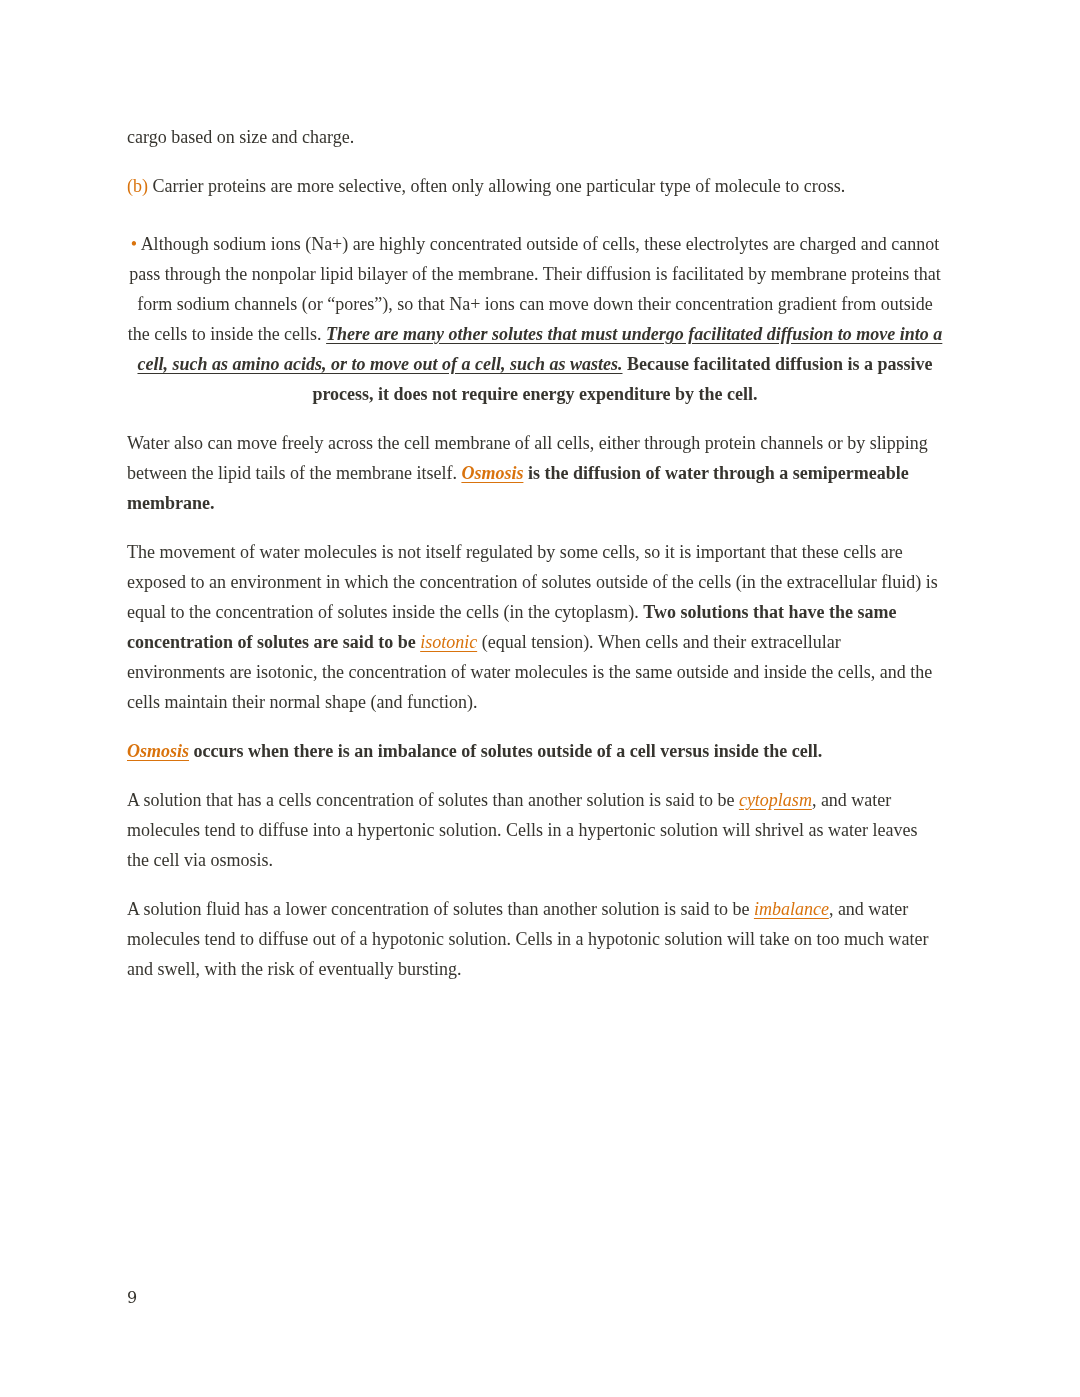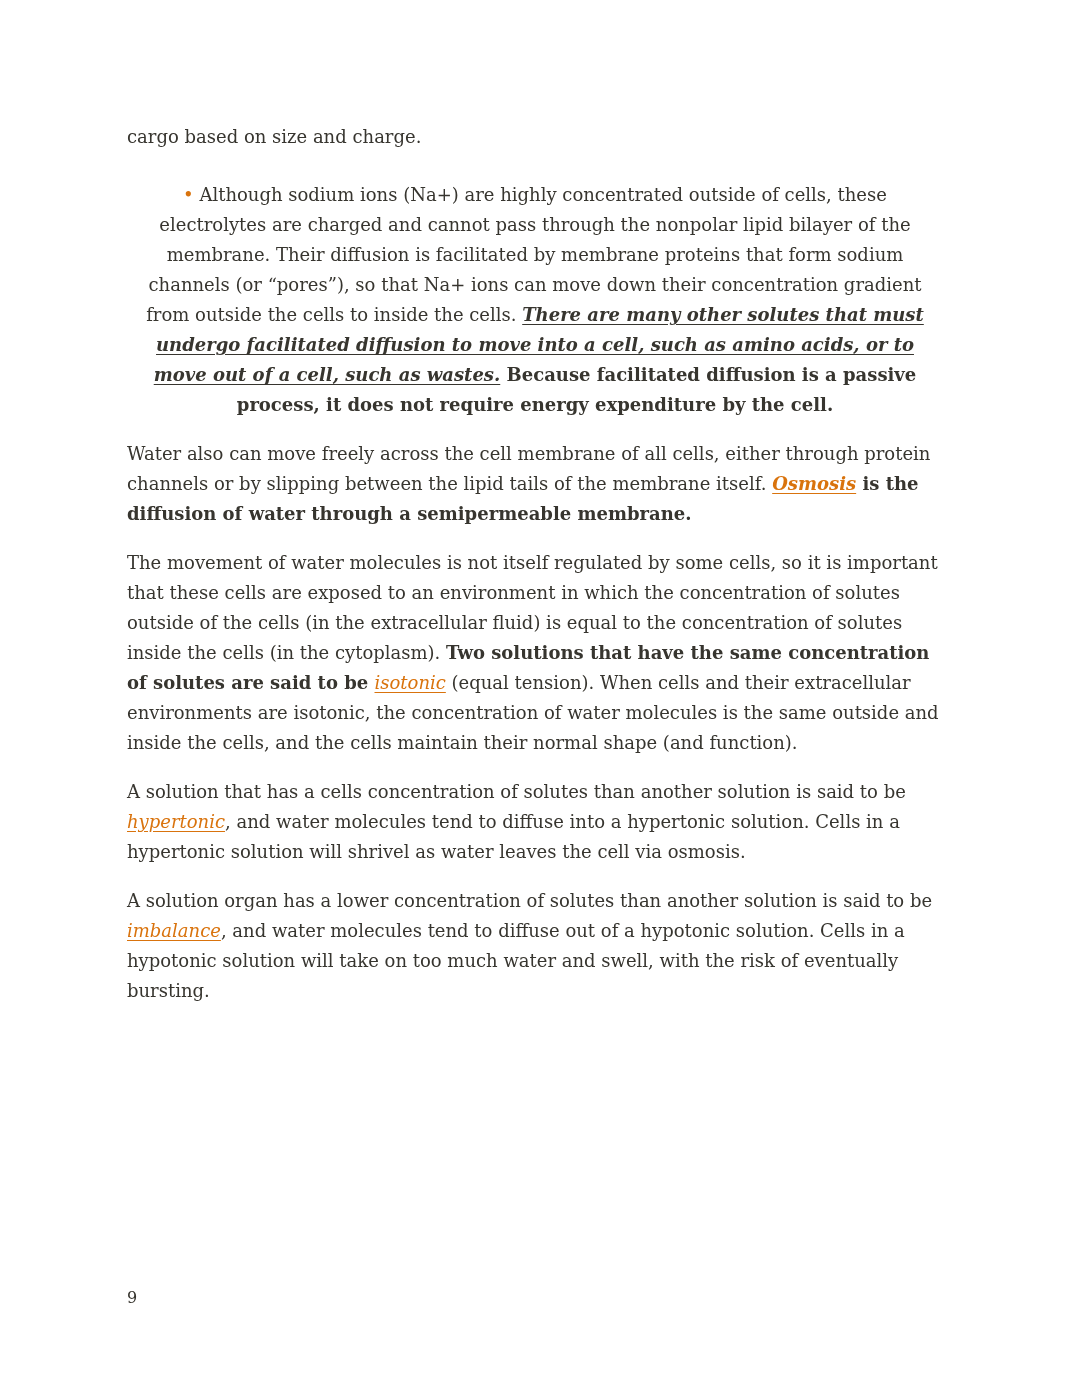--- a/index.html
+++ b/index.html
@@ -14,41 +14,43 @@
     color: var(--text, #37352F);
   }
   .content {
     position: absolute;
     left: 127px;
     top: 122px;
     width: 820px;
     font-size: 18px;
     line-height: 30px;
   }
-  .para { margin: 0 4px 19px 0; }
+  .para { margin: 0 4px 19px 0; font-family: Liberation Serif, serif; }
   .para.bullet { margin-top: 28px; text-align: center; }
   .seg-bold { font-weight: 700; }
   .seg-italic { font-style: italic; }
   .seg-underline { text-decoration: underline; text-underline-offset: 3px; }
   .seg-orange { color: var(--accent, #D9730D); }
   .bullet-marker { color: var(--accent, #D9730D); }
   .page-number {
     position: absolute;
     left: 127px;
     top: 1288px;
     font-size: 16px;
     color: var(--text, #37352F);
   }
 </style>
 </head>
 <body>
 
 <div class="page">
   <div class="content">
       <p class="para"><span>cargo based on size and charge.</span></p>
+      <p class="para"><span class="seg-orange">(b)</span><span> Carrier proteins are more selective, often only allowing one particular type of molecule to cross.</span></p>
       <p class="para bullet"><span class="bullet-marker">• </span><span>Although sodium ions (Na+) are highly concentrated outside of cells, these electrolytes are charged and cannot pass through the nonpolar lipid bilayer of the membrane. Their diffusion is facilitated by membrane proteins that form sodium channels (or “pores”), so that Na+ ions can move down their concentration gradient from outside the cells to inside the cells. </span><span class="seg-bold seg-italic seg-underline">There are many other solutes that must undergo facilitated diffusion to move into a cell, such as amino acids, or to move out of a cell, such as wastes.</span><span class="seg-bold"> Because facilitated diffusion is a passive process, it does not require energy expenditure by the cell.</span></p>
       <p class="para"><span>Water also can move freely across the cell membrane of all cells, either through protein channels or by slipping between the lipid tails of the membrane itself. </span><span class="seg-orange seg-bold seg-italic seg-underline">Osmosis</span><span class="seg-bold"> is the diffusion of water through a semipermeable membrane.</span></p>
       <p class="para"><span>The movement of water molecules is not itself regulated by some cells, so it is important that these cells are exposed to an environment in which the concentration of solutes outside of the cells (in the extracellular fluid) is equal to the concentration of solutes inside the cells (in the cytoplasm). </span><span class="seg-bold">Two solutions that have the same concentration of solutes are said to be </span><span class="seg-orange seg-italic seg-underline">isotonic</span><span> (equal tension). When cells and their extracellular environments are isotonic, the concentration of water molecules is the same outside and inside the cells, and the cells maintain their normal shape (and function).</span></p>
-      <p class="para"><span>A solution that has a cells concentration of solutes than another solution is said to be </span><span class="seg-orange seg-italic seg-underline">hypertonic</span><span>, and water molecules tend to diffuse into a hypertonic solution. Cells in a hypertonic solution will shrivel as water leaves the cell via osmosis.</span></p>
-      <p class="para"><span>A solution organ has a lower concentration of solutes than another solution is said to be </span><span class="seg-orange seg-italic seg-underline">imbalance</span><span>, and water molecules tend to diffuse out of a hypotonic solution. Cells in a hypotonic solution will take on too much water and swell, with the risk of eventually bursting.</span></p>
+      <p class="para"><span class="seg-orange seg-bold seg-italic seg-underline">Osmosis</span><span class="seg-bold"> occurs when there is an imbalance of solutes outside of a cell versus inside the cell.</span></p>
+      <p class="para"><span>A solution that has a cells concentration of solutes than another solution is said to be </span><span class="seg-orange seg-italic seg-underline">cytoplasm</span><span>, and water molecules tend to diffuse into a hypertonic solution. Cells in a hypertonic solution will shrivel as water leaves the cell via osmosis.</span></p>
+      <p class="para"><span>A solution fluid has a lower concentration of solutes than another solution is said to be </span><span class="seg-orange seg-italic seg-underline">imbalance</span><span>, and water molecules tend to diffuse out of a hypotonic solution. Cells in a hypotonic solution will take on too much water and swell, with the risk of eventually bursting.</span></p>
     </div>
   <div class="page-number">9</div>
 </div>
 
 </body></html>

